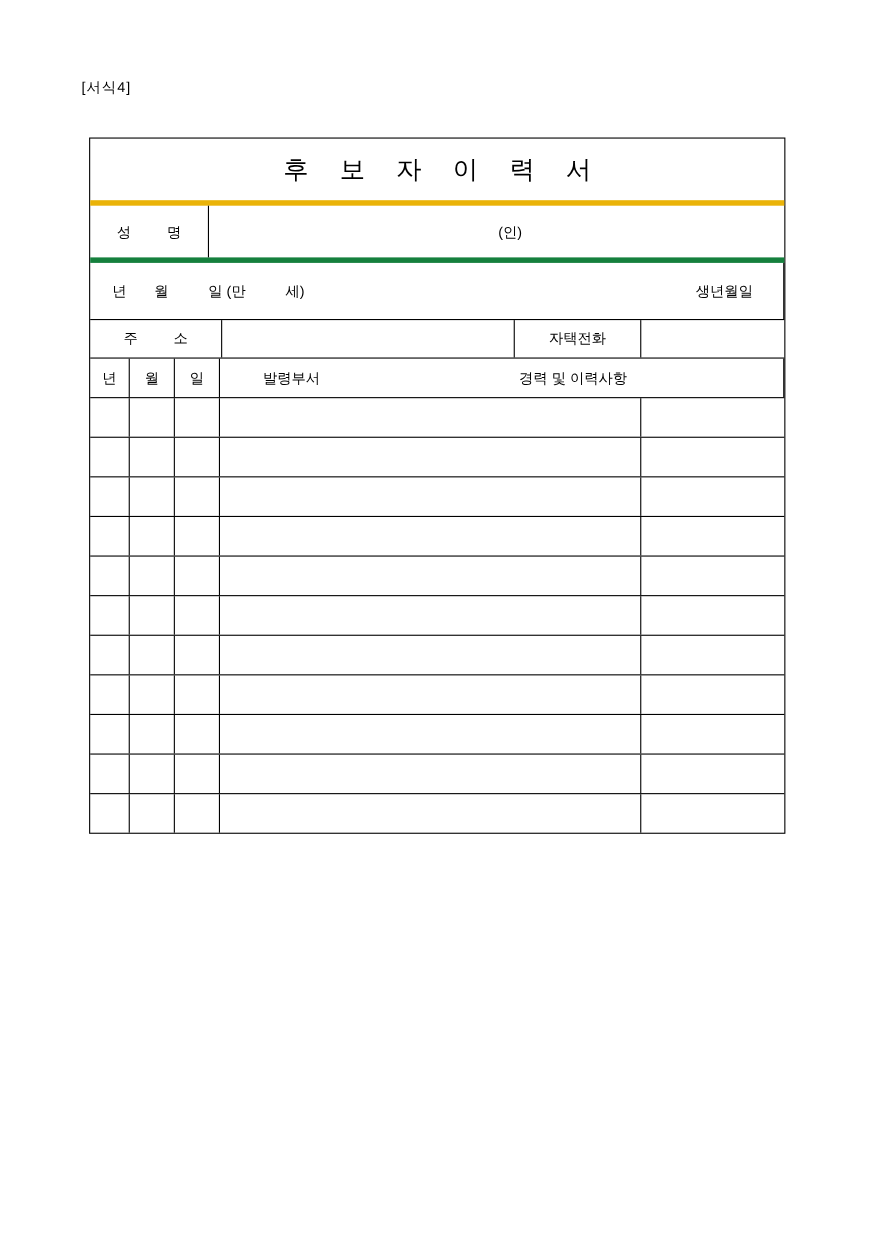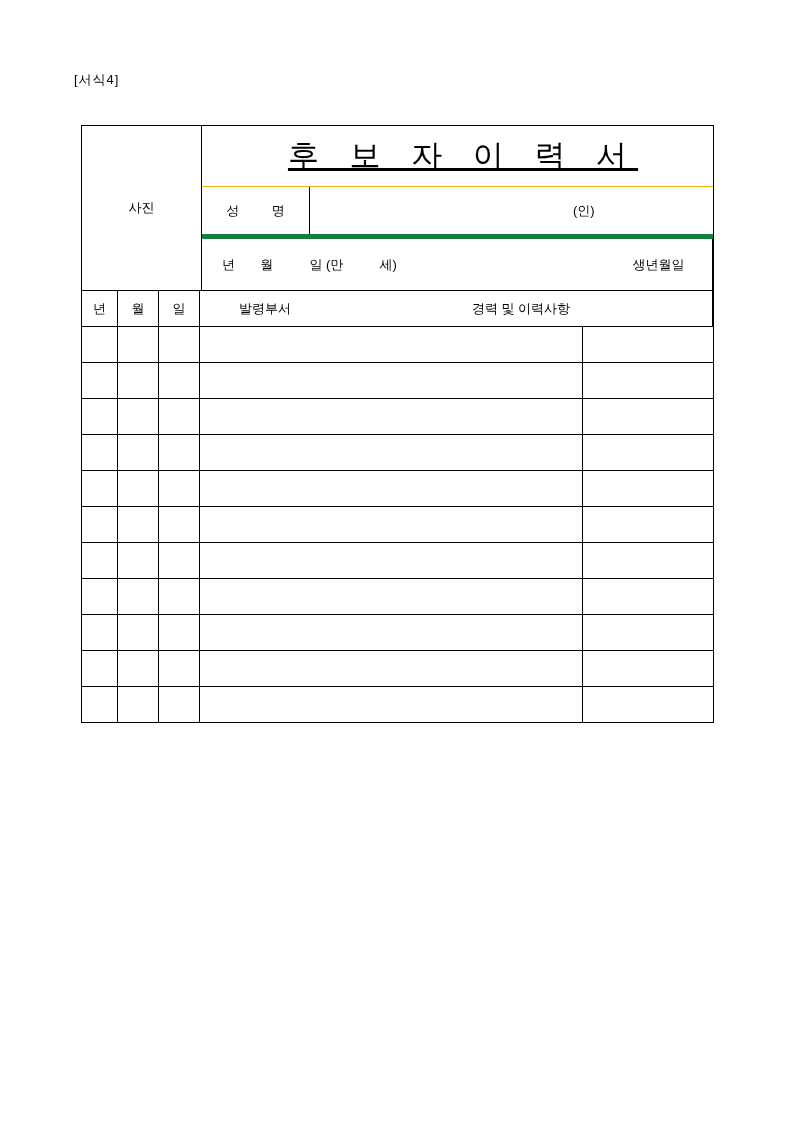--- a/index.html
+++ b/index.html
@@ -49,29 +49,28 @@
     overflow: hidden;
   }
   .cell.last { border-right: none; }
 
   
   .top-section { height: 165px; }
   .photo-cell { width: 120px; }
   .right-col { flex: 1; display: flex; flex-direction: column; }
   .title-cell {
     height: 61px;
-    border-bottom: 1px solid #eab308;
+    border-bottom: 5px solid #eab308;
     display: flex;
     align-items: center;
     justify-content: center;
-    font-size: 31px;
+    font-size: 23px;
     letter-spacing: 11px;
     padding-left: 11px; 
     white-space: pre;
-    text-decoration: underline;
   }
   .name-row { display: flex; height: 52px; border-bottom: 5px solid #15803d; }
   .birth-row { display: flex; flex: 1; }
   .sub-label { width: 108px; }
   .sub-value { flex: 1; justify-content: flex-start; border-right: none; }
   .seal { margin-left: 263px; }
   .birth-text { margin-left: 20px; }
 
   
   .contact-row { height: 35px; }
@@ -93,38 +92,43 @@
 </head>
 <body>
 
 <div class="page">
 
   <div class="form-tag">[서식4]</div>
 
   <div class="doc-table">
 
     <div class="trow top-section">
-      <div class="cell photo-cell">사진</div>
       <div class="right-col">
         <div class="title-cell">후 보 자 이 력 서</div>
         <div class="name-row">
           <div class="cell sub-label">성         명</div>
           <div class="cell sub-value last">
             <span class="seal">(인)</span>
           </div>
         </div>
         <div class="birth-row">
           <div class="cell sub-value last">
             <span class="birth-text">년       월          일 (만          세)</span>
           </div>
           <div class="cell sub-label">생년월일</div>
         </div>
       </div>
     </div>
 
+    <div class="trow contact-row">
+      <div class="cell contact-label">주         소</div>
+      <div class="cell contact-value"></div>
+      <div class="cell phone-label">자택전화</div>
+      <div class="cell phone-value last"></div>
+    </div>
 
 
     <div class="trow career-header-row">
       <div class="cell col-year">년</div>
       <div class="cell col-month">월</div>
       <div class="cell col-day">일</div>
       <div class="cell col-dept last">발령부서</div>
       <div class="cell col-detail">경력 및 이력사항</div>
     </div>
 

